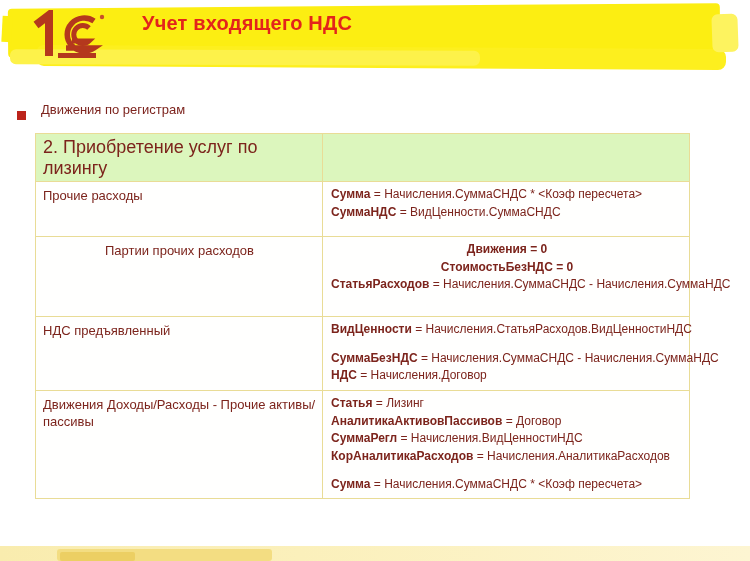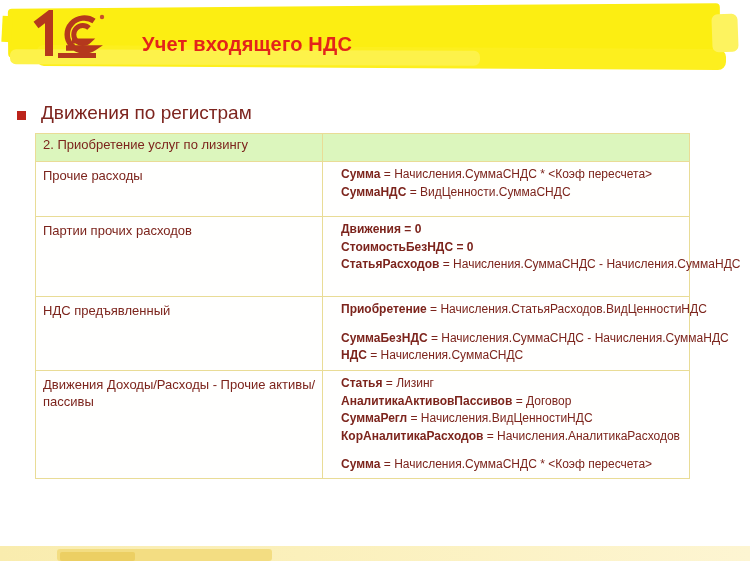--- a/index.html
+++ b/index.html
@@ -10,58 +10,58 @@
   }
   
   .band{position:absolute;left:0;top:0;width:750px;height:80px;}
   .band .s1{position:absolute;left:8px;top:6px;width:712px;height:49px;background:#fcee12;transform:rotate(-0.45deg);border-radius:4px;}
   .band .s2{position:absolute;left:36px;top:47px;width:690px;height:21px;background:#fdef1e;transform:rotate(0.35deg);border-radius:8px;}
   .band .s3{position:absolute;left:10px;top:50px;width:470px;height:15px;background:#fdf24a;transform:rotate(0.2deg);border-radius:6px;}
   .band .s4{position:absolute;left:712px;top:14px;width:26px;height:38px;background:#fdf35f;border-radius:6px;transform:rotate(-2deg);}
   .band .s5{position:absolute;left:2px;top:16px;width:10px;height:26px;background:#fcee12;transform:rotate(3deg);}
   .logo{position:absolute;left:28px;top:10px;z-index:3;}
   .slide-title{
-    position:absolute;left:142px;top:33px;z-index:3;
+    position:absolute;left:142px;top:12px;z-index:3;
     font-size:20px;font-weight:bold;color:#e3241b;letter-spacing:0.2px;
   }
   
   .bullet{position:absolute;left:17px;top:111px;width:9px;height:9px;background:#bc241b;}
   .heading{
     position:absolute;left:41px;top:102px;
-    font-size:19px;color:#7d241e;
+    font-size:13px;color:#7d241e;
   }
   
   table.reg{
     position:absolute;left:35px;top:133px;width:655px;
     border-collapse:collapse;table-layout:fixed;
     background:#fffffe;
   }
   table.reg td, table.reg th{
     border:1px solid #e9dc96;
     vertical-align:top;text-align:left;
     color:#7c241c;
   }
   th.group-header{
     background:#dcf6bd;height:22px;
-    font-size:13px;font-weight:normal;
+    font-size:18px;font-weight:normal;
     padding:3px 6px 2px 7px;
   }
   th.group-header-empty{background:#dcf6bd;}
   td.cell-left{
     width:273px;font-size:13px;
     padding:5px 6px 4px 7px;line-height:17px;
   }
   td.cell-right{
-    font-size:12px;padding:4px 6px 4px 18px;
+    font-size:12px;padding:4px 6px 4px 8px;
   }
   .line{line-height:17.5px;white-space:nowrap;}
   .line b{font-weight:bold;}
   .line.blank{height:11px;}
   tbody tr:nth-child(1) td{height:45px;margin-top:44px;}
-  tbody tr:nth-child(2) td{height:70px;}
+  tbody tr:nth-child(2) td{height:70px;text-align:center;}
   tbody tr:nth-child(3) td{height:64px;}
   tbody tr:nth-child(4) td{height:87px;}
   tbody tr:nth-child(5) td{height:121px;}
   
   .footer-band{
     position:absolute;left:0;top:546px;width:750px;height:15px;
     background:linear-gradient(to right,#f9ecae 0%,#fbf0bb 40%,#fdf5d2 100%);
   }
   .footer-dark{
     position:absolute;left:57px;top:549px;width:215px;height:12px;
@@ -117,24 +117,24 @@
         <td class="cell-left">Партии прочих расходов</td>
         <td class="cell-right">
           <div class="line"><b>Движения</b><span style="font-weight: bold;"> = 0</span></div>
           <div class="line"><b>СтоимостьБезНДС</b><span style="font-weight: bold;"> = 0</span></div>
           <div class="line"><b>СтатьяРасходов</b><span> = Начисления.СуммаСНДС - Начисления.СуммаНДС</span></div>
         </td>
       </tr>
       <tr>
         <td class="cell-left">НДС предъявленный</td>
         <td class="cell-right">
-          <div class="line"><b>Приобретение</b><span> = Начисления.СтатьяРасходов.ВидЦенностиНДС</span></div>
+          <div class="line"><b>ВидЦенности</b><span> = Начисления.СтатьяРасходов.ВидЦенностиНДС</span></div>
           <div class="line blank"></div>
           <div class="line"><b>СуммаБезНДС</b><span> = Начисления.СуммаСНДС - Начисления.СуммаНДС</span></div>
-          <div class="line"><b>НДС</b><span> = Начисления.СуммаСНДС</span></div>
+          <div class="line"><b>НДС</b><span> = Начисления.Договор</span></div>
         </td>
       </tr>
       <tr>
         <td class="cell-left">Движения Доходы/Расходы - Прочие активы/пассивы</td>
         <td class="cell-right">
           <div class="line"><b>Статья</b><span> = Лизинг</span></div>
           <div class="line"><b>АналитикаАктивовПассивов</b><span> = Договор</span></div>
           <div class="line"><b>СуммаРегл</b><span> = Начисления.ВидЦенностиНДС</span></div>
           <div class="line"><b>КорАналитикаРасходов</b><span> = Начисления.АналитикаРасходов</span></div>
           <div class="line blank"></div>

